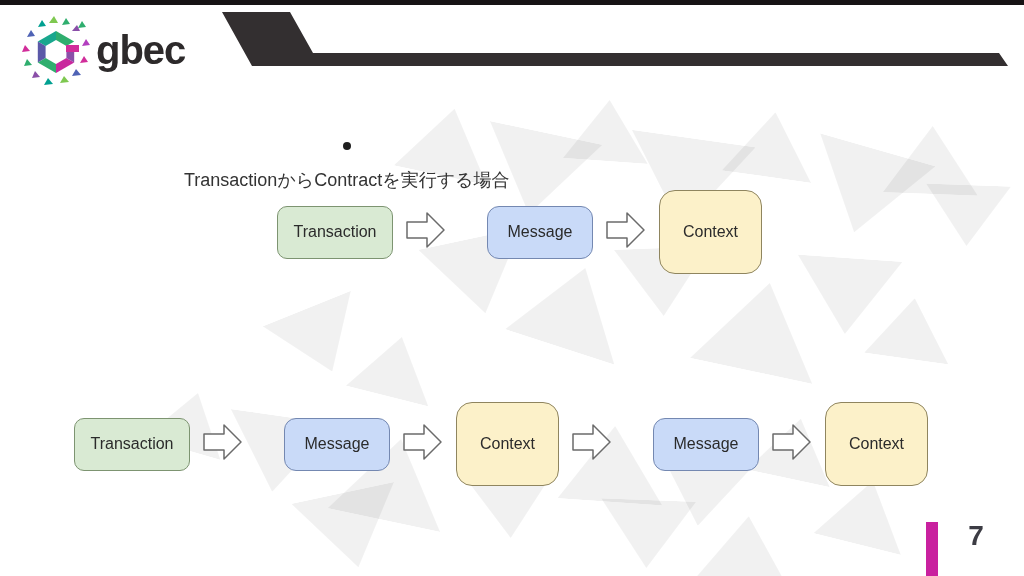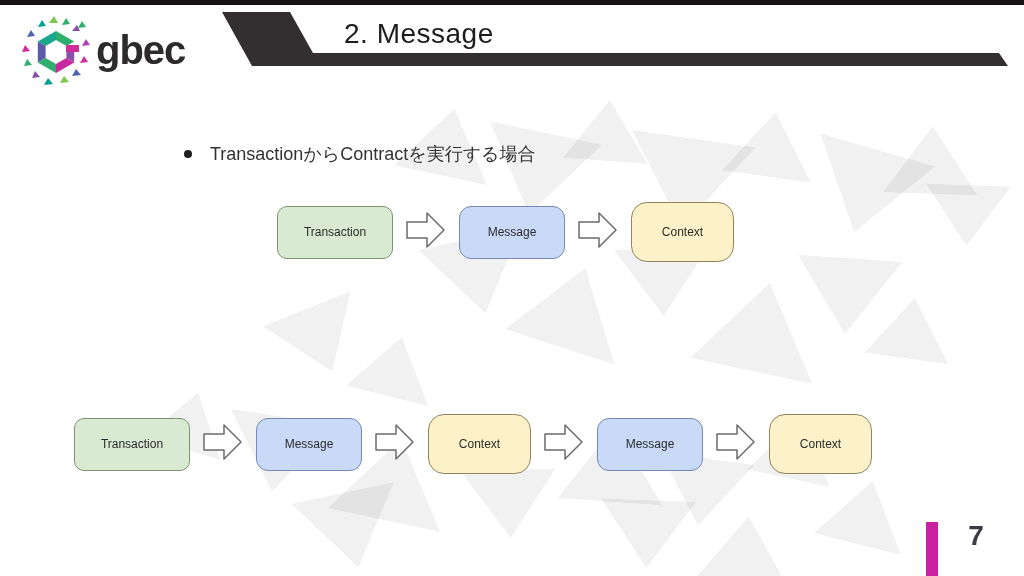--- a/index.html
+++ b/index.html
@@ -20,37 +20,37 @@
     position:absolute;left:344px;top:18px;
     font-size:28px;color:#1d1d1d;letter-spacing:0.5px;
   }
   
   .logo{position:absolute;left:20px;top:12px;width:220px;height:76px;}
   .logo-word{
     position:absolute;left:76px;top:16px;
     font-size:40px;font-weight:700;color:#2d2a2b;letter-spacing:-1px;
   }
   
-  .bullet-row{position:absolute;display:flex;align-items:center;gap:18px;color:#333;font-size:18px;}
+  .bullet-row{position:absolute;display:flex;align-items:center;gap:18px;color:#333;font-size:18px;flex-direction:column;}
   .bullet-row .dot{width:8px;height:8px;border-radius:50%;background:#1f1f1f;flex:0 0 auto;}
   #bullet1{left:184px;top:142px;}
   #bullet2{left:157px;top:354px;}
   
   .flow-row{position:absolute;display:flex;align-items:center;gap:13px;}
   #flow1{left:277px;top:192px;height:80px;}
   #flow2{left:74px;top:402px;height:84px;}
   .node{
     display:flex;align-items:center;justify-content:center;
-    font-size:12px;color:#2b2b2b;box-sizing:border-box;flex:0 0 auto;
+    font-size:16px;color:#2b2b2b;box-sizing:border-box;flex:0 0 auto;
   }
   .node.transaction{width:116px;height:53px;border-radius:10px;
     background:var(--transaction-fill);border:1.5px solid var(--transaction-border);}
   .node.message{width:106px;height:53px;border-radius:12px;
-    background:var(--message-fill);border:1.5px solid var(--message-border);}
-  .node.context{width:103px;height:60px;border-radius:16px;
+    background:var(--message-fill);border:1.5px solid var(--message-border);margin-left:28px;}
+  .node.context{width:103px;height:84px;border-radius:16px;
     background:var(--context-fill);border:1.5px solid var(--context-border);}
   .flow-arrow{flex:0 0 auto;display:block;}
   
   .accent-bar{position:absolute;left:926px;top:522px;width:12px;height:54px;background:var(--accent);}
   .page-number{position:absolute;left:954px;top:520px;width:44px;text-align:center;
     font-size:28px;font-weight:bold;color:#3c3c44;}
 </style>
 </head>
 <body>
 
@@ -85,21 +85,20 @@
       <div class="bg-tri" style="left: 695px; top: 516px; width: 100px; height: 72px; transform: rotate(6deg); clip-path: polygon(50% 0px, 0px 100%, 100% 100%);"></div>
       <div class="bg-tri" style="left: 820px; top: 480px; width: 90px; height: 65px; transform: rotate(14deg); clip-path: polygon(50% 0px, 0px 100%, 100% 100%);"></div>
     </div>
 
   <div class="layer" id="content">
 
     <div class="top-strip"></div>
     <svg class="banner-svg" width="1024" height="80">
       <path d="M222,12 L290,12 L313,53 L999,53 L1008,66 L252,66 Z" fill="#332f30"></path>
     </svg>
-    <div class="slide-title">2. Message</div>
 
     <div class="logo">
       <svg width="76" height="76" viewBox="0 0 76 76">
 
         <polygon points="36,19 17.8,29.5 25.6,34 36,28" fill="#19a78e"></polygon>
         <polygon points="17.8,29.5 17.8,50.5 25.6,46 25.6,34" fill="#5b59a8"></polygon>
         <polygon points="17.8,50.5 36,61 36,52 25.6,46" fill="#2fae6e"></polygon>
         <polygon points="36,61 54.2,50.5 46.4,46 36,52" fill="#c9289e"></polygon>
         <polygon points="54.2,50.5 54.2,40 46.4,40 46.4,46" fill="#8a4fa8"></polygon>
         <polygon points="36,19 36,28 46.4,34 54.2,29.5" fill="#2fae6e"></polygon>

